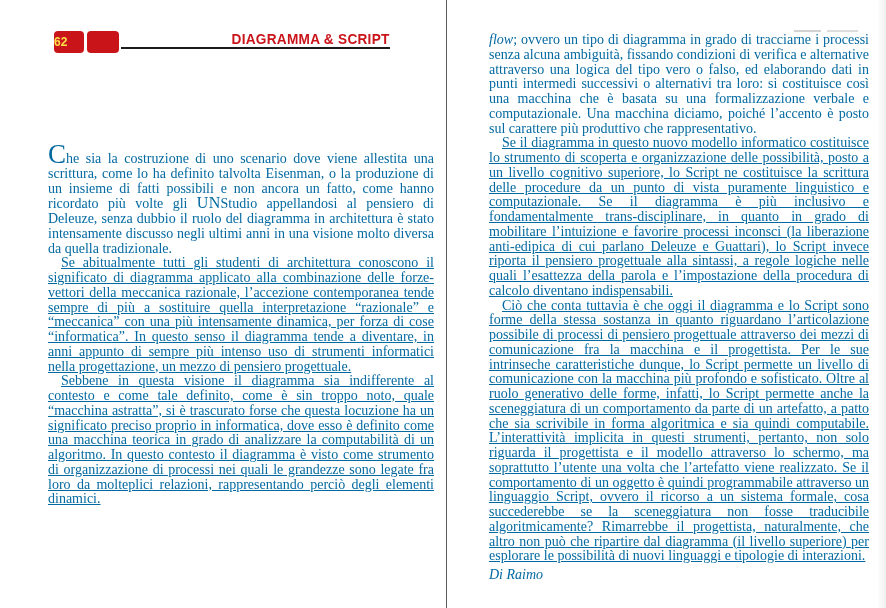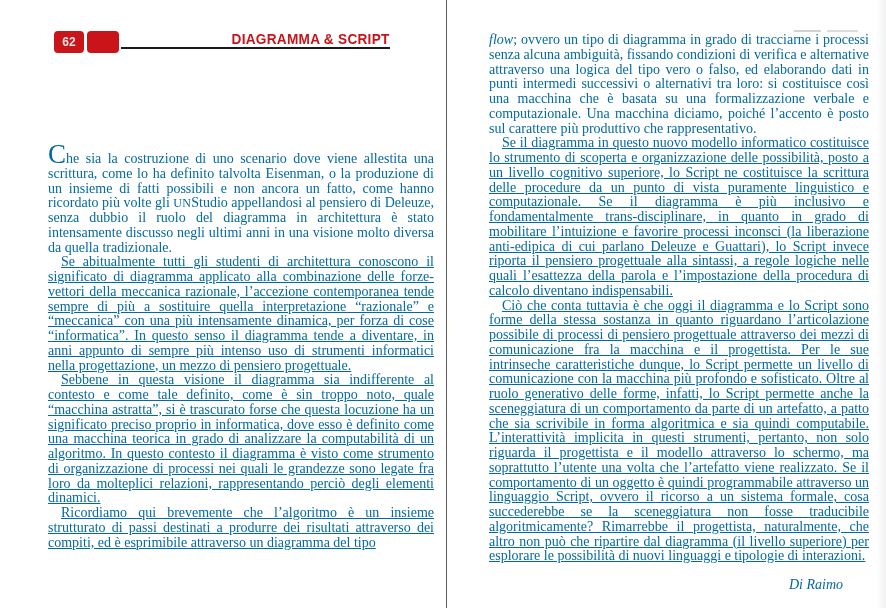--- a/index.html
+++ b/index.html
@@ -16,21 +16,21 @@
   .edge-shade {
     position:absolute; right:0; top:0; width:9px; height:608px;
     background:linear-gradient(90deg, rgba(0,0,0,0), rgba(0,0,0,0.06));
   }
   
   .badge {
     position:absolute; top:31px; height:22px; background:var(--accent);
     border-radius:4px;
   }
   .badge-num {
-    left:54px; width:30px; color:#e5e5e5; text-align:center;
+    left:54px; width:30px; color:#fde047; text-align:left;
     font-family:"Liberation Sans", sans-serif; font-weight:bold;
     font-size:12px; line-height:22px;
   }
   .badge-blank { left:87px; width:32px; }
   .header-rule {
     position:absolute; left:121px; top:47px; width:269px; height:2px;
     background:#1b1b1b;
   }
   .header-title {
     position:absolute; top:30px; right:496px; white-space:nowrap;
@@ -45,24 +45,24 @@
   
   .page-body {
     position:absolute; text-align:justify; color:#0369a1;
     font-size:14px; line-height:14.75px;
   }
   .left-body  { left:48px;  top:147px; width:386px; }
   .right-body { left:489px; top:33px;  width:380px; }
   p.para { margin:0; padding:0; }
   p.indent { text-indent:13px;text-decoration:underline; }
   .italic { font-style:italic; }
-  .sc { font-size:12px; letter-spacing:0.3px; }
+  .sc { font-size:16px; letter-spacing:0.3px; }
   .dropcap { font-size:27px; line-height:14.75px; }
   p.author {
-    text-align:right; padding-right:26px; margin-top:14px;
+    padding-right:26px; margin-top:4px;
     font-style:italic;
   }
 </style>
 </head>
 <body>
 
 <div class="canvas" style="--accent: #c9141a;">
 
   <div class="badge badge-num">
     <span>62</span>
@@ -71,21 +71,20 @@
   <div class="header-rule"></div>
   <div class="header-title">DIAGRAMMA &amp; SCRIPT</div>
 
   <div class="scan-artifact"></div>
 
   <div class="page-body left-body">
     <div>
         <p class="para"><span class="dropcap">C</span><span>he sia la costruzione di uno scenario dove viene allestita una scrittura, come lo ha definito talvolta Eisenman, o la produzione di un insieme di fatti possibili e non ancora un fatto, come hanno ricordato più volte gli </span><span class="sc">UN</span><span>Studio appellandosi al pensiero di Deleuze, senza dubbio il ruolo del diagramma in architettura è stato intensamente discusso negli ultimi anni in una visione molto diversa da quella tradizionale.</span></p>
         <p class="para indent"><span>Se abitualmente tutti gli studenti di architettura conoscono il significato di diagramma applicato alla combinazione delle forze-vettori della meccanica razionale, l’accezione contemporanea tende sempre di più a sostituire quella interpretazione “razionale” e “meccanica” con una più intensamente dinamica, per forza di cose “informatica”. In questo senso il diagramma tende a diventare, in anni appunto di sempre più intenso uso di strumenti informatici nella progettazione, un mezzo di pensiero progettuale.</span></p>
         <p class="para indent"><span>Sebbene in questa visione il diagramma sia indifferente al contesto e come tale definito, come è sin troppo noto, quale “macchina astratta”, si è trascurato forse che questa locuzione ha un significato preciso proprio in informatica, dove esso è definito come una macchina teorica in grado di analizzare la computabilità di un algoritmo. In questo contesto il diagramma è visto come strumento di organizzazione di processi nei quali le grandezze sono legate fra loro da molteplici relazioni, rappresentando perciò degli elementi dinamici.</span></p>
-        <p class="para indent"><span>Ricordiamo qui brevemente che l’algoritmo è un insieme strutturato di passi destinati a produrre dei risultati attraverso dei compiti, ed è esprimibile attraverso un diagramma del tipo</span></p>
       </div>
   </div>
 
   <div class="gutter"></div>
 
   <div class="page-body right-body">
     <div>
         <p class="para"><span class="italic">flow</span><span>; ovvero un tipo di diagramma in grado di tracciarne i processi senza alcuna ambiguità, fissando condizioni di verifica e alternative attraverso una logica del tipo vero o falso, ed elaborando dati in punti intermedi successivi o alternativi tra loro: si costituisce così una macchina che è basata su una formalizzazione verbale e computazionale. Una macchina diciamo, poiché l’accento è posto sul carattere più produttivo che rappresentativo.</span></p>
         <p class="para indent"><span>Se il diagramma in questo nuovo modello informatico costituisce lo strumento di scoperta e organizzazione delle possibilità, posto a un livello cognitivo superiore, lo Script ne costituisce la scrittura delle procedure da un punto di vista puramente linguistico e computazionale. Se il diagramma è più inclusivo e fondamentalmente trans-disciplinare, in quanto in grado di mobilitare l’intuizione e favorire processi inconsci (la liberazione anti-edipica di cui parlano Deleuze e Guattari), lo Script invece riporta il pensiero progettuale alla sintassi, a regole logiche nelle quali l’esattezza della parola e l’impostazione della procedura di calcolo diventano indispensabili.</span></p>
         <p class="para indent"><span>Ciò che conta tuttavia è che oggi il diagramma e lo Script sono forme della stessa sostanza in quanto riguardano l’articolazione possibile di processi di pensiero progettuale attraverso dei mezzi di comunicazione fra la macchina e il progettista. Per le sue intrinseche caratteristiche dunque, lo Script permette un livello di comunicazione con la macchina più profondo e sofisticato. Oltre al ruolo generativo delle forme, infatti, lo Script permette anche la sceneggiatura di un comportamento da parte di un artefatto, a patto che sia scrivibile in forma algoritmica e sia quindi computabile. L’interattività implicita in questi strumenti, pertanto, non solo riguarda il progettista e il modello attraverso lo schermo, ma soprattutto l’utente una volta che l’artefatto viene realizzato. Se il comportamento di un oggetto è quindi programmabile attraverso un linguaggio Script, ovvero il ricorso a un sistema formale, cosa succederebbe se la sceneggiatura non fosse traducibile algoritmicamente? Rimarrebbe il progettista, naturalmente, che altro non può che ripartire dal diagramma (il livello superiore) per esplorare le possibilità di nuovi linguaggi e tipologie di interazioni.</span></p>

